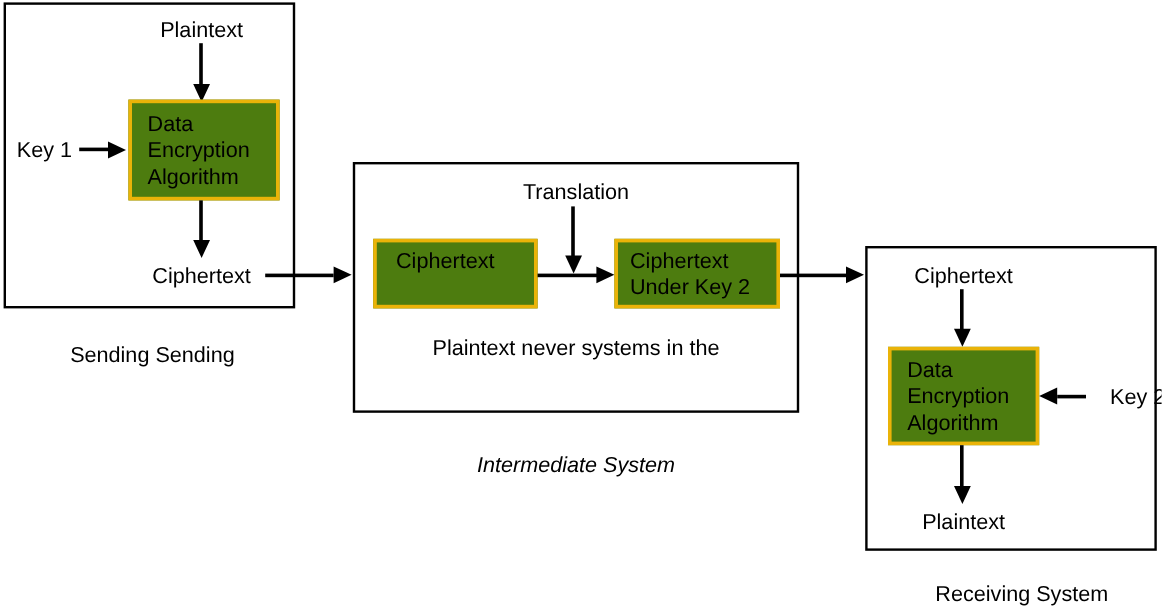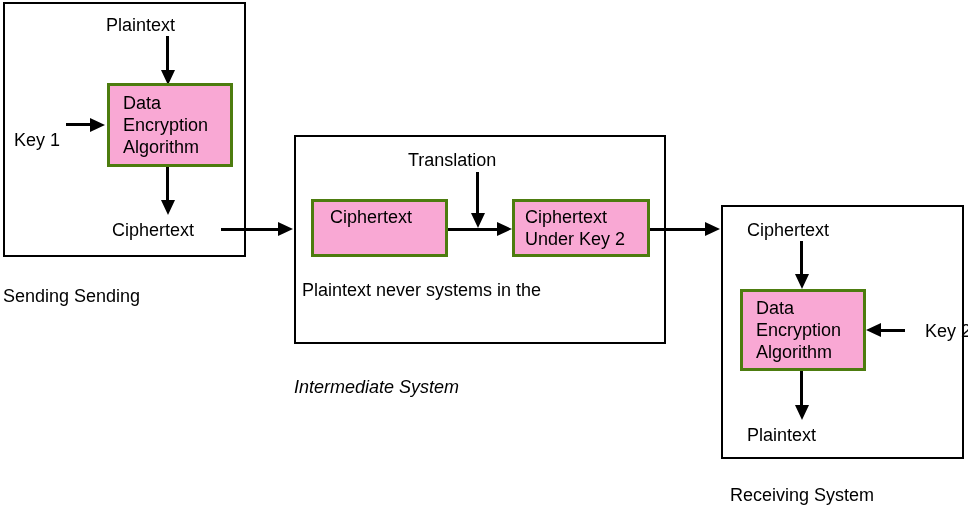--- a/index.html
+++ b/index.html
@@ -5,23 +5,23 @@
   * { margin:0; padding:0; box-sizing:border-box; }
   html,body { background:#ffffff; }
   body {
     position:relative;
     width:968px; height:511px;
     font-family:"Liberation Sans", sans-serif;
     font-size:18px; color:#000;
     overflow:hidden;
   }
   .sys-box { position:absolute; border:2px solid #000; background:#fff; }
-  .inner-box { position:absolute; border:3px solid #4d7c0f; background:#f9a8d4; }
+  .inner-box { position:absolute; border:3px solid #eab308; background:#4d7c0f; }
   .label { position:absolute; white-space:nowrap; }
-  .centered { text-align:left; }
+  .centered { text-align:center; }
   .multiline span { display:block; line-height:22px; white-space:nowrap; }
   .note span { display:block; line-height:23px; white-space:nowrap; }
   .hline { position:absolute; height:3px; background:#000; }
   .vline { position:absolute; width:3px; background:#000; }
   .arr { position:absolute; width:0; height:0; }
   .arr-right { border-top:7px solid transparent; border-bottom:7px solid transparent; border-left:15px solid #000; }
   .arr-left  { border-top:7px solid transparent; border-bottom:7px solid transparent; border-right:15px solid #000; }
   .arr-down  { border-left:7px solid transparent; border-right:7px solid transparent; border-top:15px solid #000; }
 </style>
 </head>
@@ -33,21 +33,21 @@
 
 <div class="vline" style="left:166px; top:36px; height:35px;"></div>
 <div class="arr arr-down" style="left:161px; top:70px;"></div>
 
 <div class="inner-box multiline" style="left:107px; top:83px; width:126px; height:84px; padding:6px 0 0 13px;">
   <span>Data</span>
   <span>Encryption</span>
   <span>Algorithm</span>
 </div>
 
-<div class="label" style="left:14px; top:130px;">Key 1</div>
+<div class="label" style="left:14px; top:115px;">Key 1</div>
 <div class="hline" style="left:66px; top:123px; width:26px;"></div>
 <div class="arr arr-right" style="left:90px; top:118px;"></div>
 
 <div class="vline" style="left:166px; top:167px; height:34px;"></div>
 <div class="arr arr-down" style="left:161px; top:200px;"></div>
 
 <div class="label centered" style="left:112px; top:220px; width:112px;">Ciphertext</div>
 
 <div class="label centered" style="left:3px; top:286px; width:248px;">Sending Sending</div>
 

